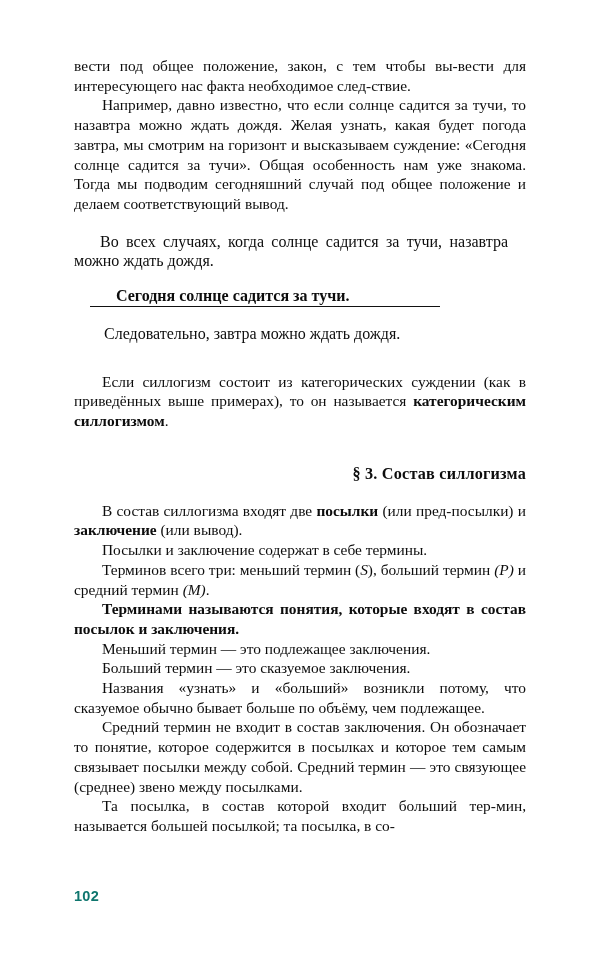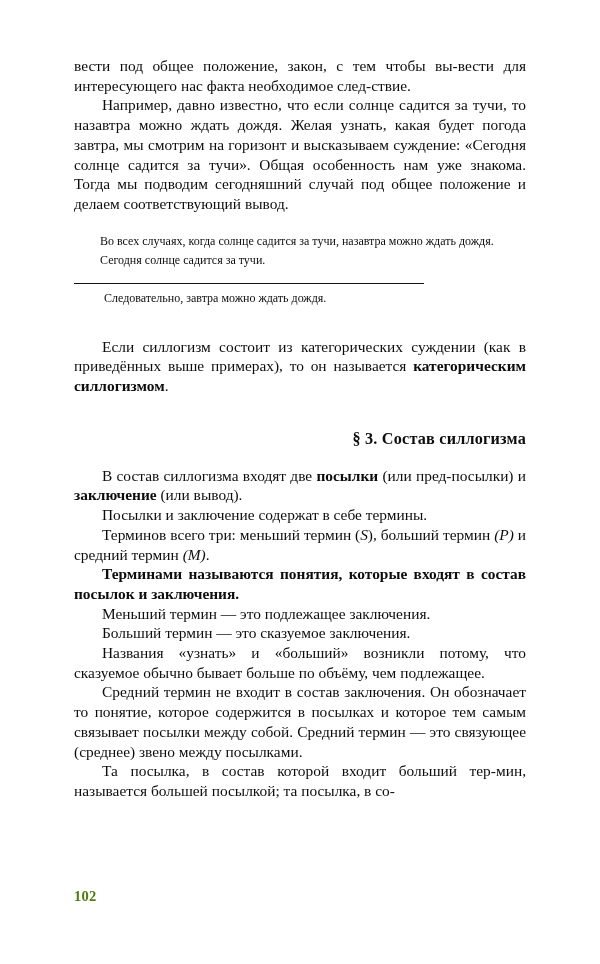--- a/index.html
+++ b/index.html
@@ -51,36 +51,37 @@
   p.para.last-left {
     text-align: left;
   }
 
   b, strong { font-weight: bold; }
   i, em { font-style: italic; }
 
   
   .syllogism {
     margin-top: 18px;
-    font-size: 12px;
+    font-size: 16px;
     line-height: 19px;
     width: 440px;
   }
   .syllogism .premise-major {
     margin: 0;
     text-indent: 26px;
     text-align: justify;
     padding-right: 6px;
   }
   .syllogism .premise-minor {
-    margin: 0;
+    margin: 16px;
     text-indent: 26px;
     border-bottom: 1.1px solid #111;
     width: 350px;
-    padding-bottom: 13px;
+    padding-bottom: 1px;
+    font-weight: bold;
   }
   .syllogism .conclusion {
     margin: 4px;
     text-indent: 26px;
     padding-top: 1px;
   }
 
   
   h2.section-heading {
     margin: 0;
@@ -93,24 +94,24 @@
 
   .spacer-lg { height: 33px; }
   .spacer-md { height: 25px; }
   .spacer-sm { height: 17px; }
 
   
   .page-number {
     position: absolute;
     left: 74px;
     top: 888px;
-    font-family: Liberation Serif, serif;
+    font-family: Liberation Sans, sans-serif;
     font-size: 14.5px;
     font-weight: bold;
-    color: #4d7c0f;
+    color: #0f766e;
     letter-spacing: 0.3px;
   }
 </style>
 </head>
 <body>
 
 <div class="page">
 
   <div class="text-column">
 

